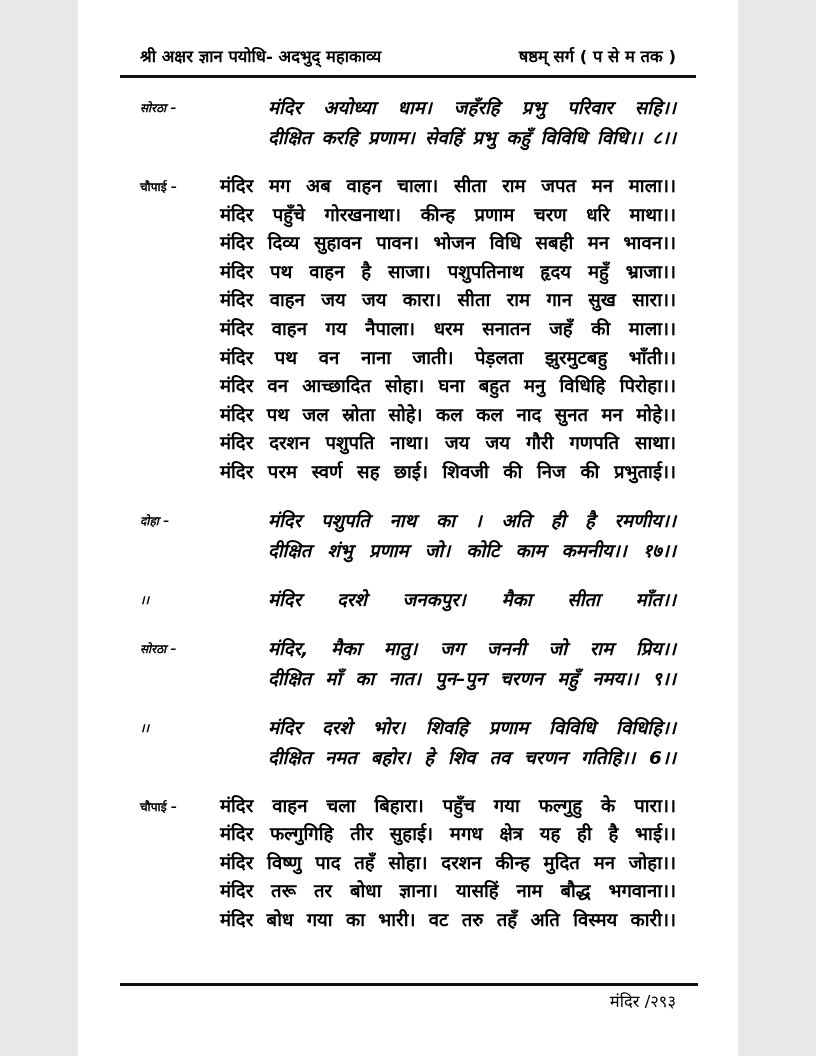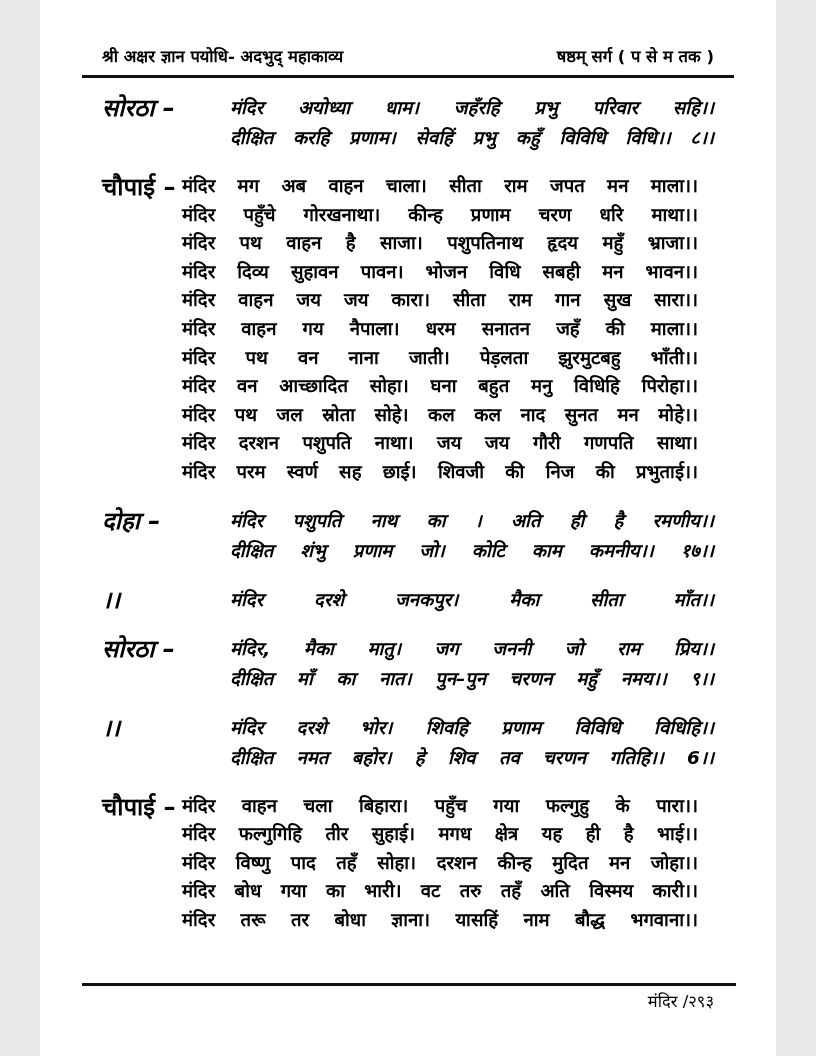--- a/index.html
+++ b/index.html
@@ -1,18 +1,18 @@
 <!DOCTYPE html>
 <html><head>
 <meta charset="utf-8">
 <style>
   html, body { margin: 0; padding: 0; background: #e8e8e8; }
   .page {
     position: relative;
-    width: 736px;
+    width: 660px;
     height: 1056px;
     margin: 0 auto;
     background: #ffffff;
     box-sizing: border-box;
     padding: 46px 62px 0 62px;
     font-family: "DejaVu Sans", "Liberation Sans", sans-serif;
     color: #000;
     overflow: hidden;
   }
   .header {
@@ -30,21 +30,21 @@
   }
   .verse-body { margin-top: 15px; }
   .block {
     display: flex;
     align-items: flex-start;
     margin-bottom: 19px;
   }
   .block .label {
     flex: 0 0 80px;
     width: 80px;
-    font-size: 24px;
+    font-size: 12px;
     font-weight: bold;
     line-height: 30px;
     white-space: nowrap;
   }
   .block.italic .label { font-style: italic; }
   .lines { width: 516px; }
   .block.duplet .lines { width: 545px; }
   .line {
     font-size: 18.5px;
     font-weight: bold;
@@ -87,22 +87,22 @@
         <div class="lines">
           <div class="line">मंदिर अयोध्या धाम। जहँरहि प्रभु परिवार सहि।।</div>
           <div class="line">दीक्षित करहि प्रणाम। सेवहिं प्रभु कहुँ विविधि विधि।। ८।।</div>
         </div>
       </div>
       <div class="block upright">
         <div class="label">चौपाई –</div>
         <div class="lines">
           <div class="line">मंदिर मग अब वाहन चाला। सीता राम जपत मन माला।।</div>
           <div class="line">मंदिर पहुँचे गोरखनाथा। कीन्ह प्रणाम चरण धरि माथा।।</div>
+          <div class="line">मंदिर दिव्य सुहावन पावन। भोजन विधि सबही मन भावन।।</div>
           <div class="line">मंदिर पथ वाहन है साजा। पशुपतिनाथ हृदय महुँ भ्राजा।।</div>
-          <div class="line">मंदिर दिव्य सुहावन पावन। भोजन विधि सबही मन भावन।।</div>
           <div class="line">मंदिर वाहन जय जय कारा। सीता राम गान सुख सारा।।</div>
           <div class="line">मंदिर वाहन गय नैपाला। धरम सनातन जहँ की माला।।</div>
           <div class="line">मंदिर पथ वन नाना जाती। पेड़लता झुरमुटबहु भाँती।।</div>
           <div class="line">मंदिर वन आच्छादित सोहा। घना बहुत मनु विधिहि पिरोहा।।</div>
           <div class="line">मंदिर पथ जल स्रोता सोहे। कल कल नाद सुनत मन मोहे।।</div>
           <div class="line">मंदिर दरशन पशुपति नाथा। जय जय गौरी गणपति साथा।</div>
           <div class="line">मंदिर परम स्वर्ण सह छाई। शिवजी की निज की प्रभुताई।।</div>
         </div>
       </div>
       <div class="block italic duplet">
@@ -131,22 +131,22 @@
           <div class="line">मंदिर दरशे भोर। शिवहि प्रणाम विविधि विधिहि।।</div>
           <div class="line">दीक्षित नमत बहोर। हे शिव तव चरणन गतिहि।। 6।।</div>
         </div>
       </div>
       <div class="block upright">
         <div class="label">चौपाई –</div>
         <div class="lines">
           <div class="line">मंदिर वाहन चला बिहारा। पहुँच गया फल्गुहु के पारा।।</div>
           <div class="line">मंदिर फल्गुगिहि तीर सुहाई। मगध क्षेत्र यह ही है भाई।।</div>
           <div class="line">मंदिर विष्णु पाद तहँ सोहा। दरशन कीन्ह मुदित मन जोहा।।</div>
+          <div class="line">मंदिर तरू तर बोधा ज्ञाना। यासहिं नाम बौद्ध भगवाना।।</div>
           <div class="line">मंदिर बोध गया का भारी। वट तरु तहँ अति विस्मय कारी।।</div>
-          <div class="line">मंदिर तरू तर बोधा ज्ञाना। यासहिं नाम बौद्ध भगवाना।।</div>
         </div>
       </div>
     </div>
 
   <div class="footer-rule"></div>
   <div class="footer">
     <span>मंदिर /२९३</span>
   </div>
 </div>
 

